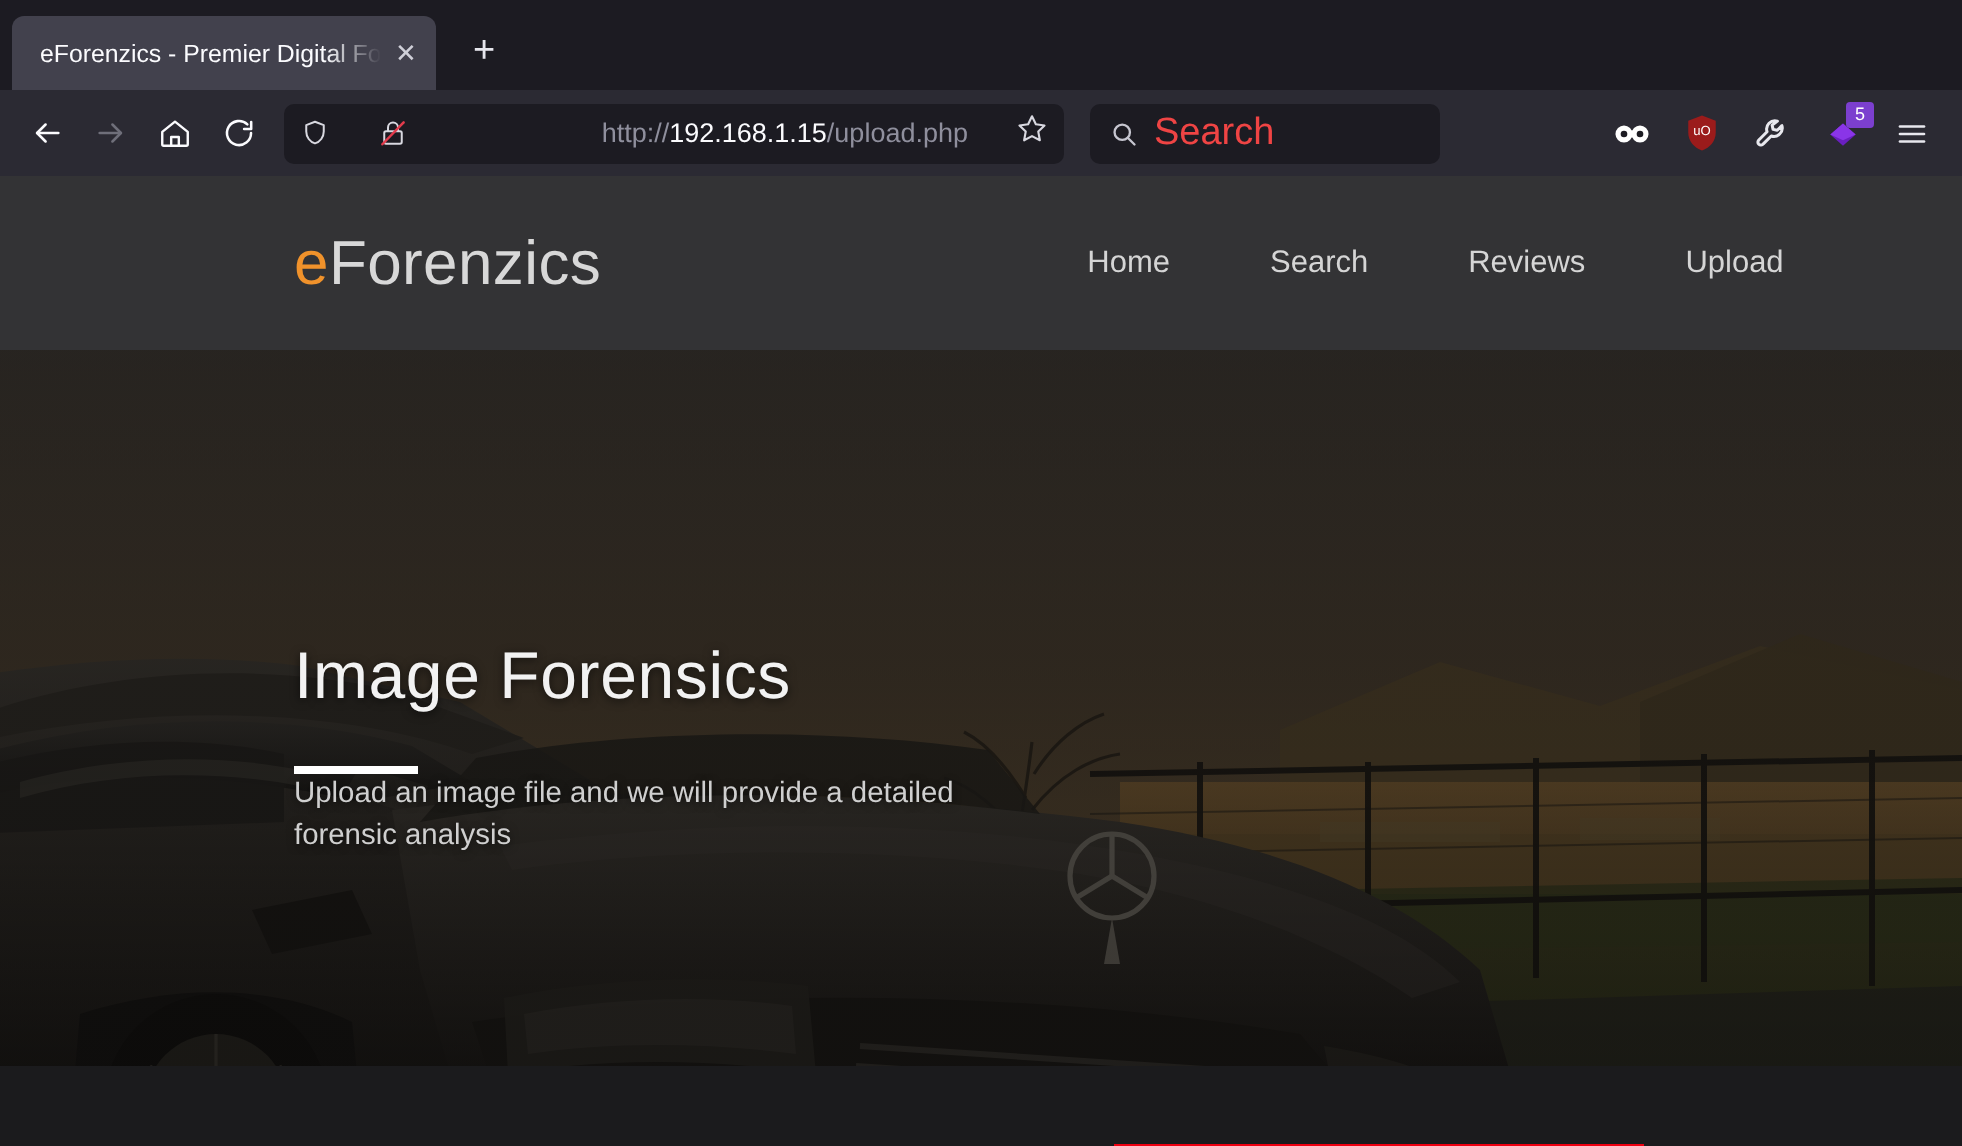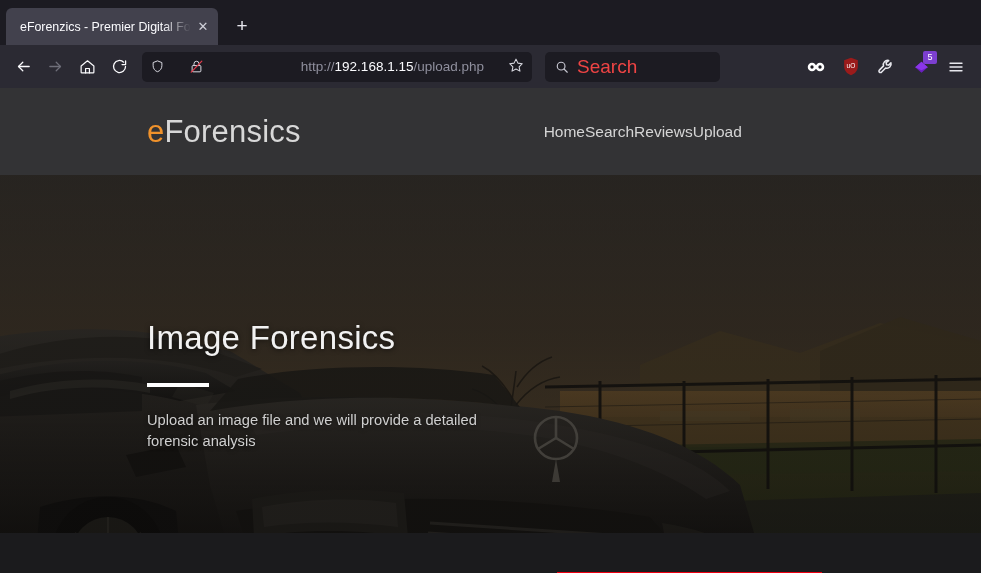--- a/index.html
+++ b/index.html
@@ -159,20 +159,21 @@
   .logo {
     margin-left: 147px;
     font-size: 31px;
     font-weight: 300;
     color: #d8d8d8;
     letter-spacing: .2px;
   }
   .logo .e { color: #f0922b; }
   .nav {
     display: flex;
+    gap: 50px;
     margin-left: 243px;
     align-items: center;
   }
   .nav a {
     color: #d5d5d5;
     font-size: 15.5px;
     text-decoration: none;
     font-weight: 400;
   }
 
@@ -205,21 +206,20 @@
     line-height: 1;
     text-shadow: 0 1px 5px rgba(0,0,0,.6);
   }
   .hero-rule {
     width: 62px;
     height: 4px;
     background: #ffffff;
     margin-top: 29px;
   }
   .hero-sub {
-    margin-top: 23px;
     font-size: 14.7px;
     color: #cfcfcf;
     line-height: 1.42;
     font-weight: 400;
     width: 385px;
     text-shadow: 0 1px 4px rgba(0,0,0,.6);
   }
 
   .error-box {
     position: absolute;
@@ -347,21 +347,21 @@
             <line x1="4" y1="17" x2="20" y2="17"></line>
         </svg>
       </div>
 
     </div>
   </div>
 
   <div class="page">
 
     <div class="site-header">
-      <div class="logo"><span class="e">e</span><span>Forensics</span></div>
+      <div class="logo"><span class="e">e</span><span>Forenzics</span></div>
       <div class="nav">
         <a href="#">Home</a>
         <a href="#">Search</a>
         <a href="#">Reviews</a>
         <a href="#">Upload</a>
       </div>
     </div>
 
     <div class="hero">
 

